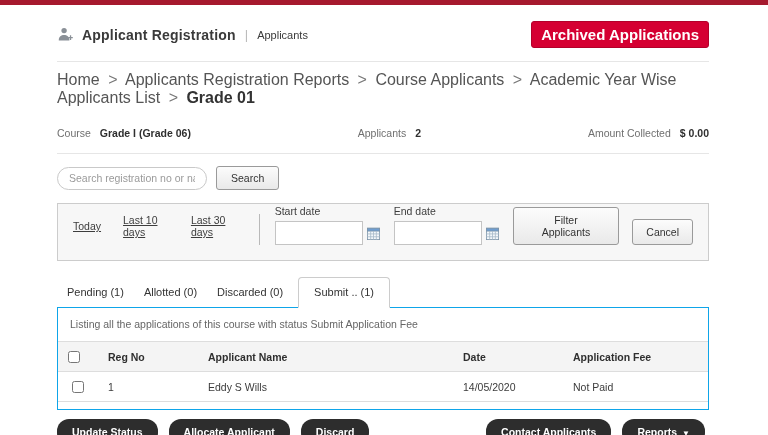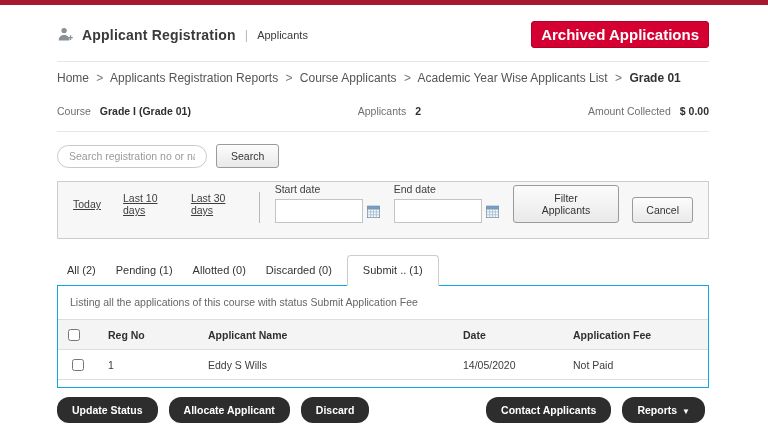--- a/index.html
+++ b/index.html
@@ -13,21 +13,21 @@
   .person-add-icon { margin-right:8px; display:inline-flex; }
   .page-title { font-size:14px; font-weight:bold; color:#3a3a3a; letter-spacing:.2px; }
   .title-sep { color:#bbb; margin:0 9px; font-size:13px; }
   .subtitle { font-size:11px; color:#3a3a3a; }
   .archived-btn { margin-left:auto; background:#d50032; color:#fff; border:1px solid #b3002a;
     border-radius:3px; font-size:15px; font-weight:bold; padding:4px 9px; cursor:pointer;
     font-family:inherit; }
   .hr { border-top:1px solid #e6e6e6; }
 
   
-  .breadcrumb { padding:9px 0 8px; font-size:12px; color:#555; }
+  .breadcrumb { padding:9px 0 8px; font-size:16px; color:#555; }
   .crumb { color:#555; text-decoration:none; cursor:pointer; }
   .sep { margin:0 4px; color:#777; }
   .crumb.current { font-weight:bold; color:#333; cursor:default; }
 
   
   .summary { display:flex; padding:12px 0 14px; font-size:10.5px; align-items:baseline; }
   .sum-label { color:#6f6f6f; margin-right:9px; }
   .sum-value { font-weight:bold; color:#2f2f2f; }
   .sum-mid { margin:0 auto; display:flex; align-items:baseline; }
   .sum-right { display:flex; align-items:flex-start; }
@@ -109,21 +109,21 @@
     <span class="sep">&gt;</span>
     <a class="crumb">Course Applicants</a>
     <span class="sep">&gt;</span>
     <a class="crumb">Academic Year Wise Applicants List</a>
     <span class="sep">&gt;</span>
     <span class="crumb current">Grade 01</span>
   </nav>
 
   <div class="summary">
     <span class="sum-label">Course</span>
-    <span class="sum-value">Grade I (Grade 01)</span>
+    <span class="sum-value">Grade I (Grade 06)</span>
     <span class="sum-mid">
       <span class="sum-label">Applicants</span>
       <span class="sum-value">2</span>
     </span>
     <span class="sum-right">
       <span class="sum-label">Amount Collected</span>
       <span class="sum-value">$ 0.00</span>
     </span>
   </div>
   <div class="hr"></div>
@@ -177,21 +177,20 @@
           </svg>
         </span>
       </span>
     </div>
     <div class="filter-spacer"></div>
     <button class="btn-gray">Filter Applicants</button>
     <button class="btn-gray cancel">Cancel</button>
   </div>
 
   <div class="tabs">
-    <div class="tab">All (2)</div>
     <div class="tab">Pending (1)</div>
     <div class="tab">Allotted (0)</div>
     <div class="tab">Discarded (0)</div>
     <div class="tab active">Submit .. (1)</div>
   </div>
 
   <div class="panel">
     <div class="listing-desc">Listing all the applications of this course with status Submit Application Fee</div>
     <table class="app-table">
       <colgroup>

